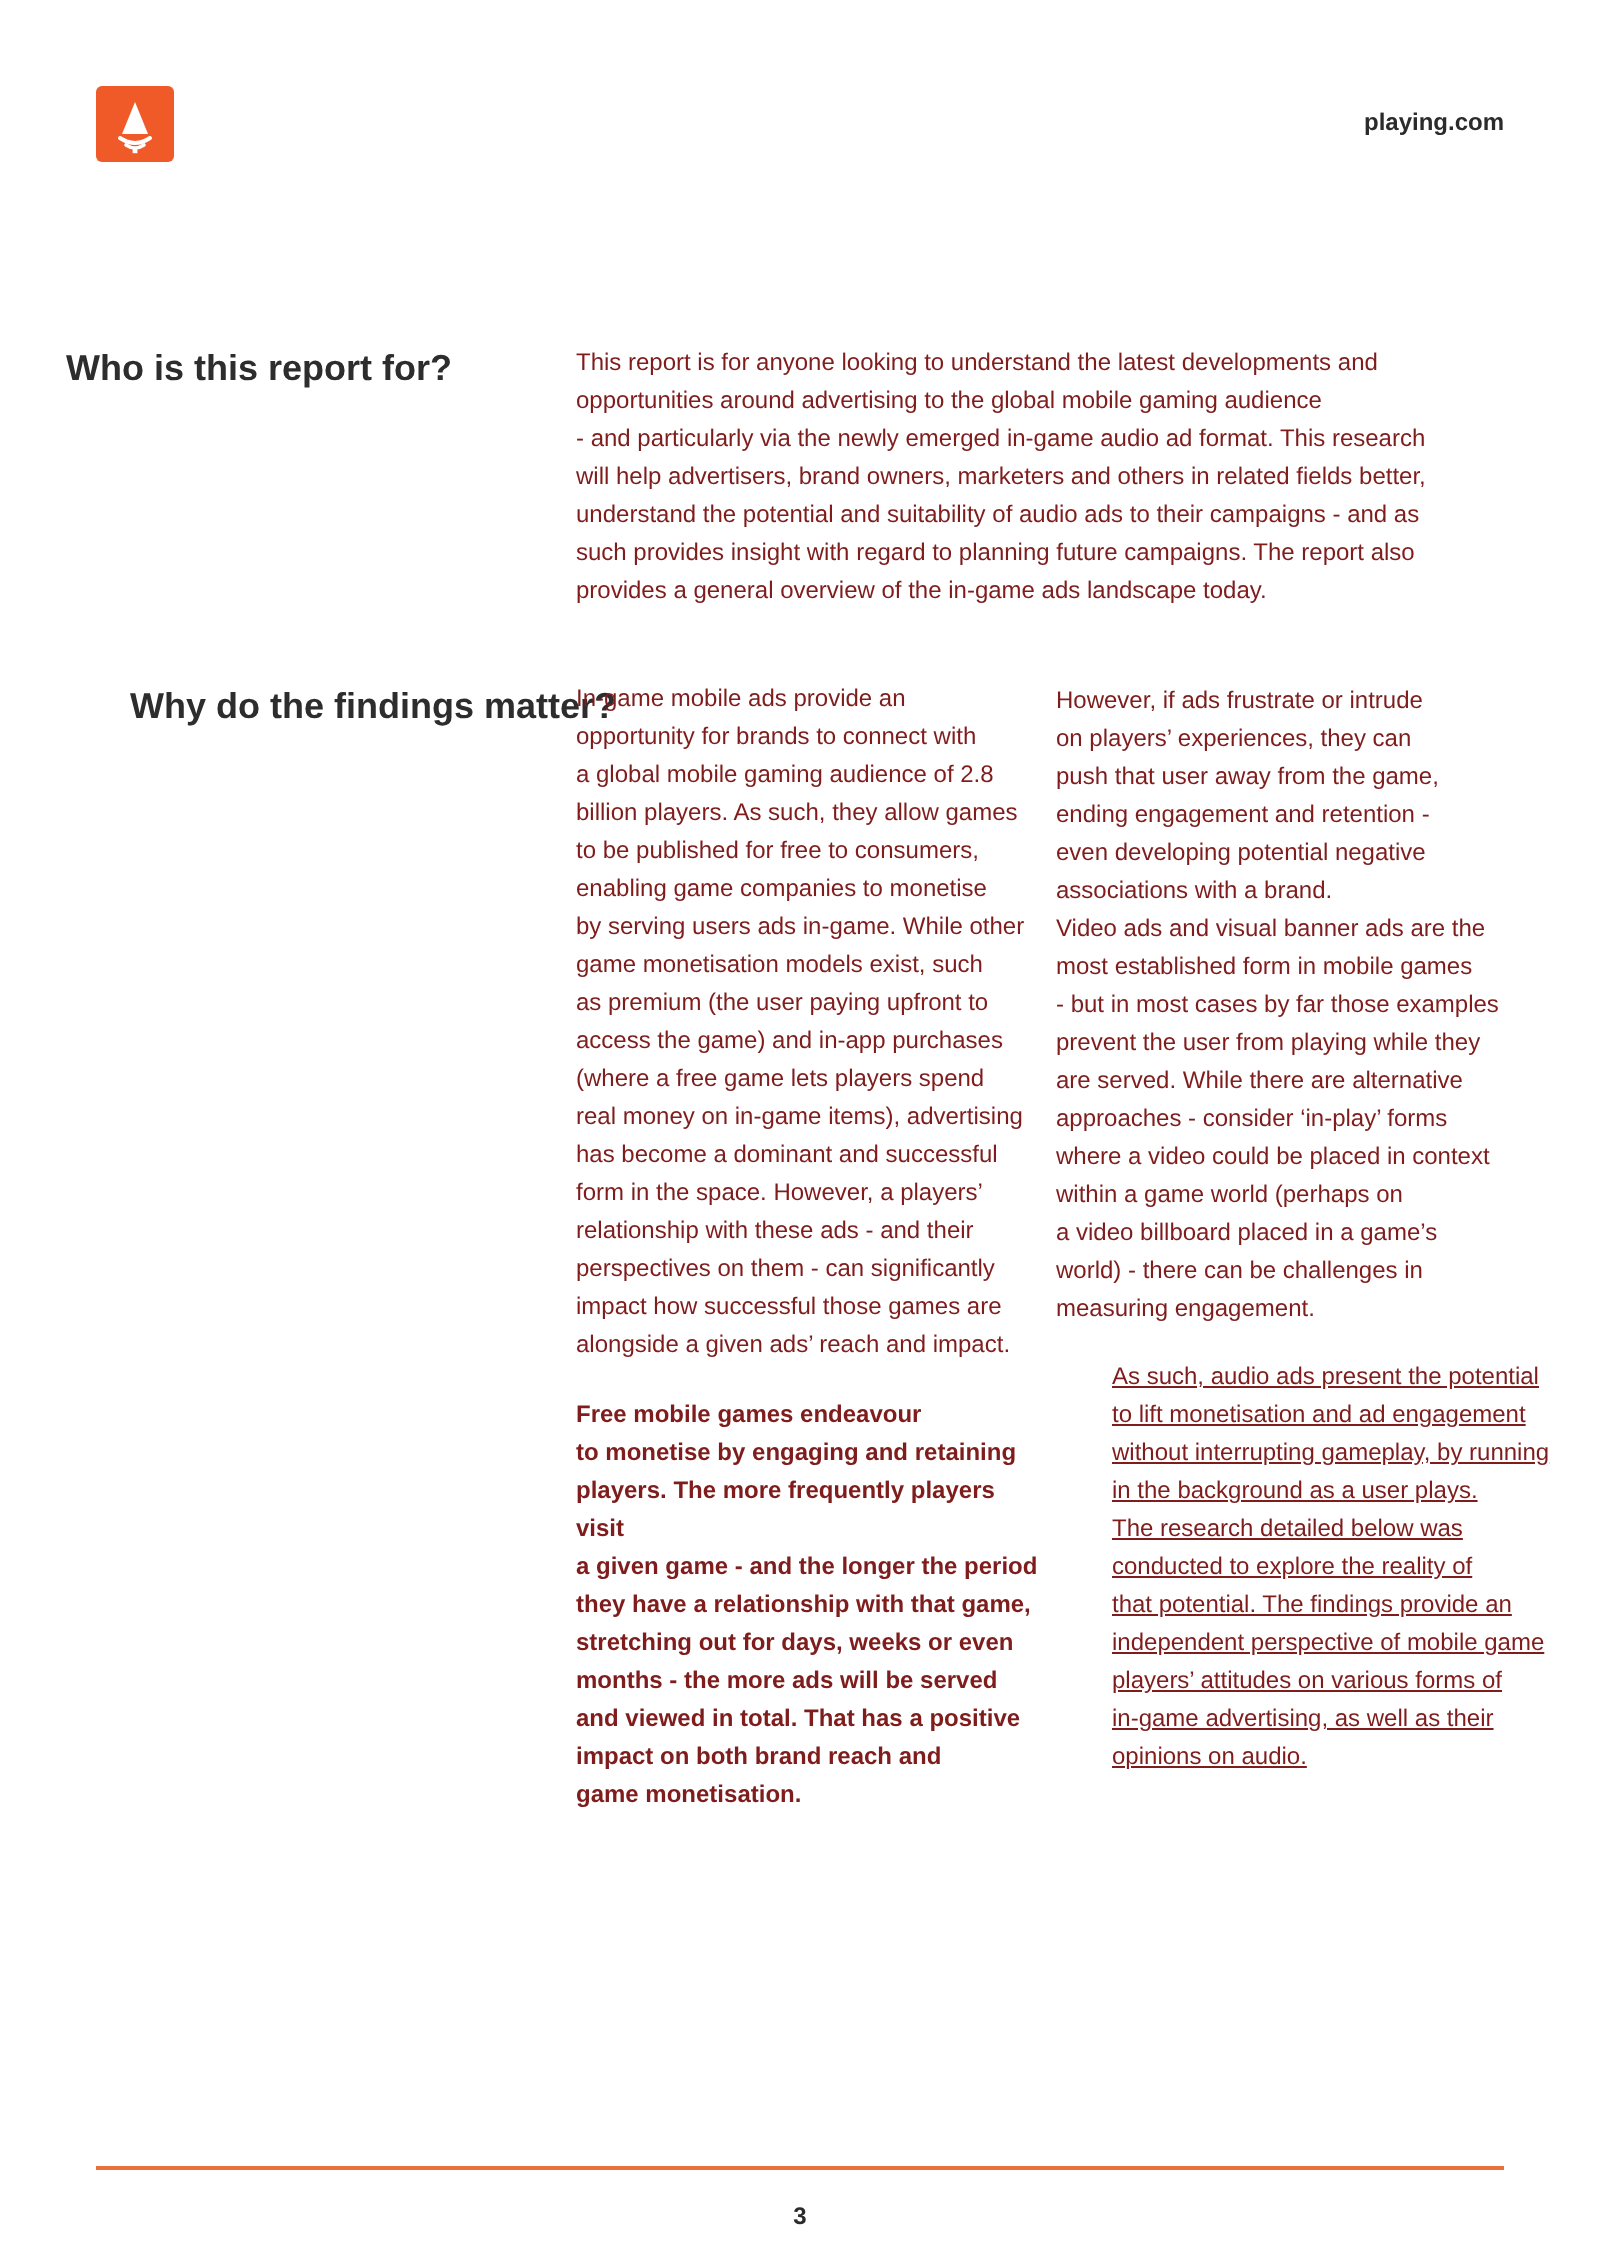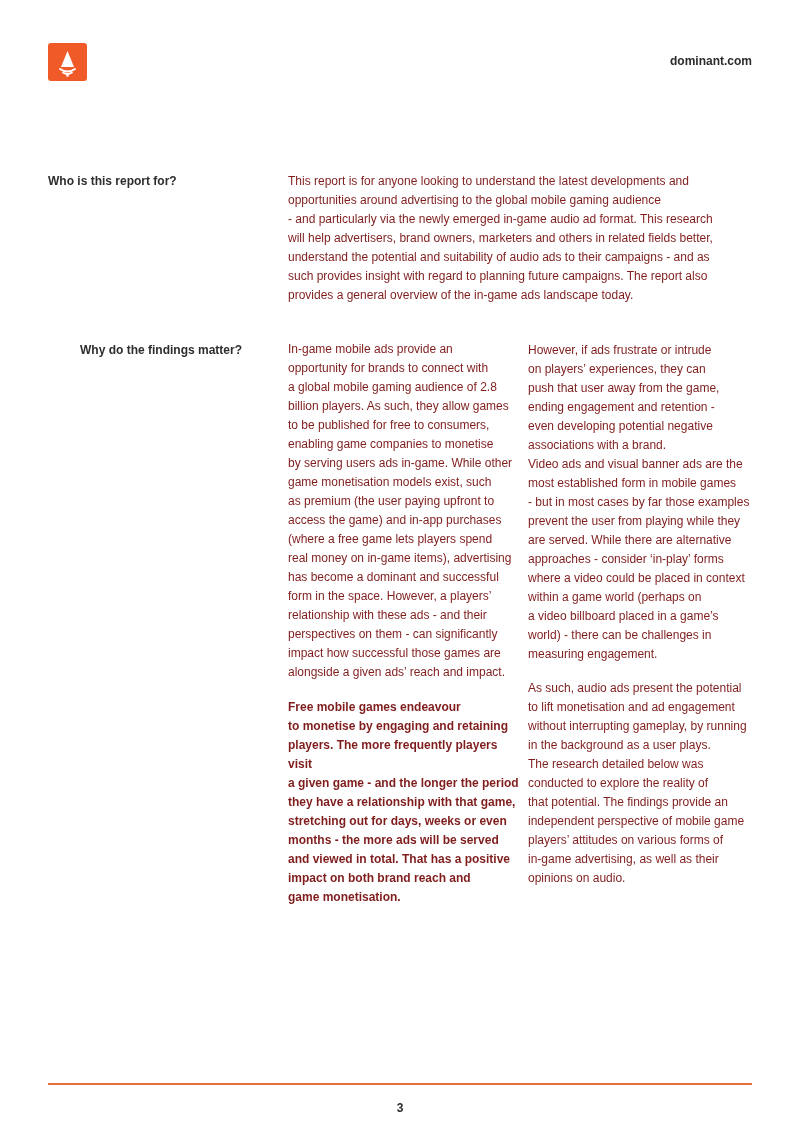--- a/index.html
+++ b/index.html
@@ -2,37 +2,37 @@
 <html><head>
 <meta charset="utf-8">
 <style>
   html, body { margin: 0; padding: 0; background: #ffffff; }
   body { width: 800px; height: 1131px; position: relative; overflow: hidden;
          font-family: "Liberation Sans", sans-serif; color: #3a3a3a; }
   .logo { position: absolute; left: 48px; top: 43px; width: 39px; height: 38px;
           background: #f05a28; border-radius: 3px; }
   .logo svg { position: absolute; left: 0; top: 0; }
   .site { position: absolute; right: 48px; top: 54px; font-size: 12px; font-weight: bold; color: #2b2b2b; }
-  .section-title { position: absolute; left: 48px; font-size: 12px; font-weight: bold; color: #2d2d2d; margin: 0; }
+  .section-title { position: absolute; left: 33px; font-size: 18px; font-weight: bold; color: #2d2d2d; margin: 0; }
   .para { position: absolute; font-size: 12px; line-height: 19px; color: #7f1d1d; margin: 0; white-space: pre-line; }
   .footer-line { position: absolute; left: 48px; top: 1083px; width: 704px; height: 2px; background: #e8703a; }
   .page-num { position: absolute; left: 0; width: 800px; top: 1101px; text-align: center; font-size: 12px; font-weight: bold; color: #2b2b2b; }
 </style>
 </head>
 <body>
 
 <div class="logo">
   <svg width="39" height="38" viewBox="0 0 39 38">
     <path d="M19.5 8 L26 24 L13 24 Z" fill="#ffffff"></path>
     <path d="M12 26 Q19.5 31 27 26" stroke="#ffffff" stroke-width="2" fill="none" stroke-linecap="round"></path>
     <path d="M15 29.5 Q19.5 32.5 24 29.5" stroke="#ffffff" stroke-width="1.8" fill="none" stroke-linecap="round"></path>
     <rect x="18.3" y="31.2" width="2.4" height="2.4" fill="#ffffff"></rect>
   </svg>
 </div>
-<div class="site">dominant.com</div>
+<div class="site">playing.com</div>
 
 <h2 class="section-title" style="top:174px;">Who is this report for?</h2>
 <p class="para" style="left:288px; top:172px; width:470px;">This report is for anyone looking to understand the latest developments and
 opportunities around advertising to the global mobile gaming audience
 - and particularly via the newly emerged in-game audio ad format. This research
 will help advertisers, brand owners, marketers and others in related fields better,
 understand the potential and suitability of audio ads to their campaigns - and as
 such provides insight with regard to planning future campaigns. The report also
 provides a general overview of the in-game ads landscape today.</p>
 
@@ -77,21 +77,21 @@
 most established form in mobile games
 - but in most cases by far those examples
 prevent the user from playing while they
 are served. While there are alternative
 approaches - consider ‘in-play’ forms
 where a video could be placed in context
 within a game world (perhaps on
 a video billboard placed in a game’s
 world) - there can be challenges in
 measuring engagement.</p>
-<p class="para" style="left:528px; top:679px; width:235px;">As such, audio ads present the potential
+<p class="para" style="left:556px; top:679px; width:235px;text-decoration:underline;">As such, audio ads present the potential
 to lift monetisation and ad engagement
 without interrupting gameplay, by running
 in the background as a user plays.
 The research detailed below was
 conducted to explore the reality of
 that potential. The findings provide an
 independent perspective of mobile game
 players’ attitudes on various forms of
 in-game advertising, as well as their
 opinions on audio.</p>

